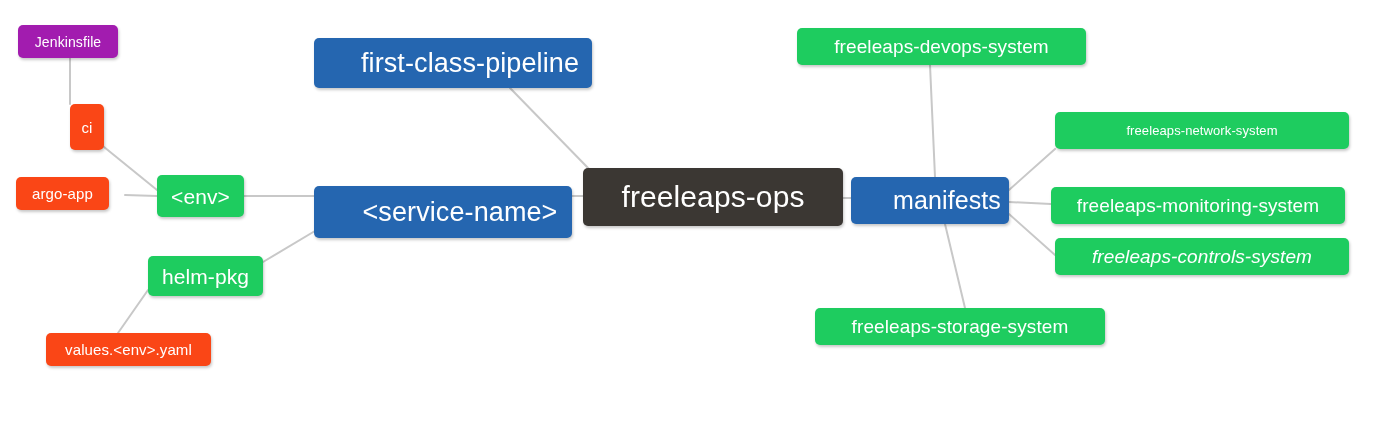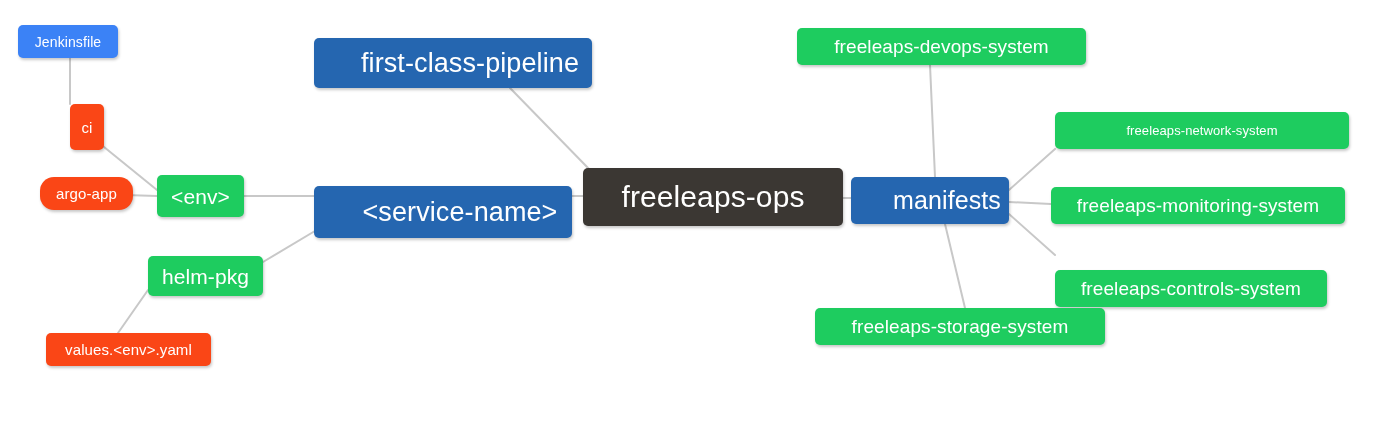--- a/index.html
+++ b/index.html
@@ -37,21 +37,21 @@
     color: #ffffff;
     white-space: nowrap;
     box-shadow: 1px 2px 3px rgba(0,0,0,0.22);
     letter-spacing: 0.1px;
     line-height: 1;
     padding: 0 11px;
   }
   .n-root   { background: #3B3733; }
   .n-blue   { background: #2566B0; padding-left: 45px; }
   .n-green  { background: #1ECC5F; }
-  .n-orange { background: #3b82f6; }
+  .n-orange { background: #a21caf; }
   .n-red    { background: #FA4616; }
 </style>
 </head>
 <body>
 
 <div id="canvas">
   <svg id="edges" viewBox="0 0 1390 421" xmlns="http://www.w3.org/2000/svg">
       <path d="M 70,58 L 70,104" stroke="#C8C8C8" stroke-width="2" fill="none" stroke-linecap="round"></path>
       <path d="M 88,134 L 157,190" stroke="#C8C8C8" stroke-width="2" fill="none" stroke-linecap="round"></path>
       <path d="M 125,195 L 157,196" stroke="#C8C8C8" stroke-width="2" fill="none" stroke-linecap="round"></path>
@@ -63,27 +63,27 @@
       <path d="M 843,198 L 851,198" stroke="#C8C8C8" stroke-width="2" fill="none" stroke-linecap="round"></path>
       <path d="M 935,177 L 930,65" stroke="#C8C8C8" stroke-width="2" fill="none" stroke-linecap="round"></path>
       <path d="M 1009,190 L 1055,149" stroke="#C8C8C8" stroke-width="2" fill="none" stroke-linecap="round"></path>
       <path d="M 1009,202 L 1051,204" stroke="#C8C8C8" stroke-width="2" fill="none" stroke-linecap="round"></path>
       <path d="M 1009,214 L 1055,255" stroke="#C8C8C8" stroke-width="2" fill="none" stroke-linecap="round"></path>
       <path d="M 945,224 L 965,308" stroke="#C8C8C8" stroke-width="2" fill="none" stroke-linecap="round"></path>
     </svg>
   <div id="nodes">
       <div class="node n-orange" style="left: 18px; top: 25px; width: 100px; height: 33px; font-size: 14px;">Jenkinsfile</div>
       <div class="node n-red" style="left: 54px; top: 104px; width: 34px; height: 46px; font-size: 15px; margin-left: 16px;">ci</div>
-      <div class="node n-red" style="left: 40px; top: 177px; width: 93px; height: 33px; font-size: 15px; border-radius: 14px;">argo-app</div>
+      <div class="node n-red" style="left: 16px; top: 177px; width: 93px; height: 33px; font-size: 15px;">argo-app</div>
       <div class="node n-green" style="left: 157px; top: 175px; width: 87px; height: 42px; font-size: 21px;">&lt;env&gt;</div>
       <div class="node n-green" style="left: 148px; top: 256px; width: 115px; height: 40px; font-size: 21px;">helm-pkg</div>
       <div class="node n-red" style="left: 10px; top: 333px; width: 165px; height: 33px; font-size: 15px; margin-left: 36px;">values.&lt;env&gt;.yaml</div>
       <div class="node n-blue" style="left: 314px; top: 38px; width: 278px; height: 50px; font-size: 27px;">first-class-pipeline</div>
       <div class="node n-blue" style="left: 314px; top: 186px; width: 258px; height: 52px; font-size: 27px;">&lt;service-name&gt;</div>
       <div class="node n-root" style="left: 583px; top: 168px; width: 260px; height: 58px; font-size: 30px;">freeleaps-ops</div>
       <div class="node n-blue" style="left: 851px; top: 177px; width: 158px; height: 47px; font-size: 25px;">manifests</div>
       <div class="node n-green" style="left: 797px; top: 28px; width: 289px; height: 37px; font-size: 19px;">freeleaps-devops-system</div>
       <div class="node n-green" style="left: 1055px; top: 112px; width: 294px; height: 37px; font-size: 13px;">freeleaps-network-system</div>
       <div class="node n-green" style="left: 1051px; top: 187px; width: 294px; height: 37px; font-size: 19px;">freeleaps-monitoring-system</div>
-      <div class="node n-green" style="left: 1055px; top: 270px; width: 272px; height: 37px; font-size: 19px;">freeleaps-controls-system</div>
+      <div class="node n-green" style="left: 1055px; top: 238px; width: 294px; height: 37px; font-size: 19px; font-style: italic;">freeleaps-controls-system</div>
       <div class="node n-green" style="left: 815px; top: 308px; width: 290px; height: 37px; font-size: 19px;">freeleaps-storage-system</div>
     </div>
 </div>
 
 </body></html>

